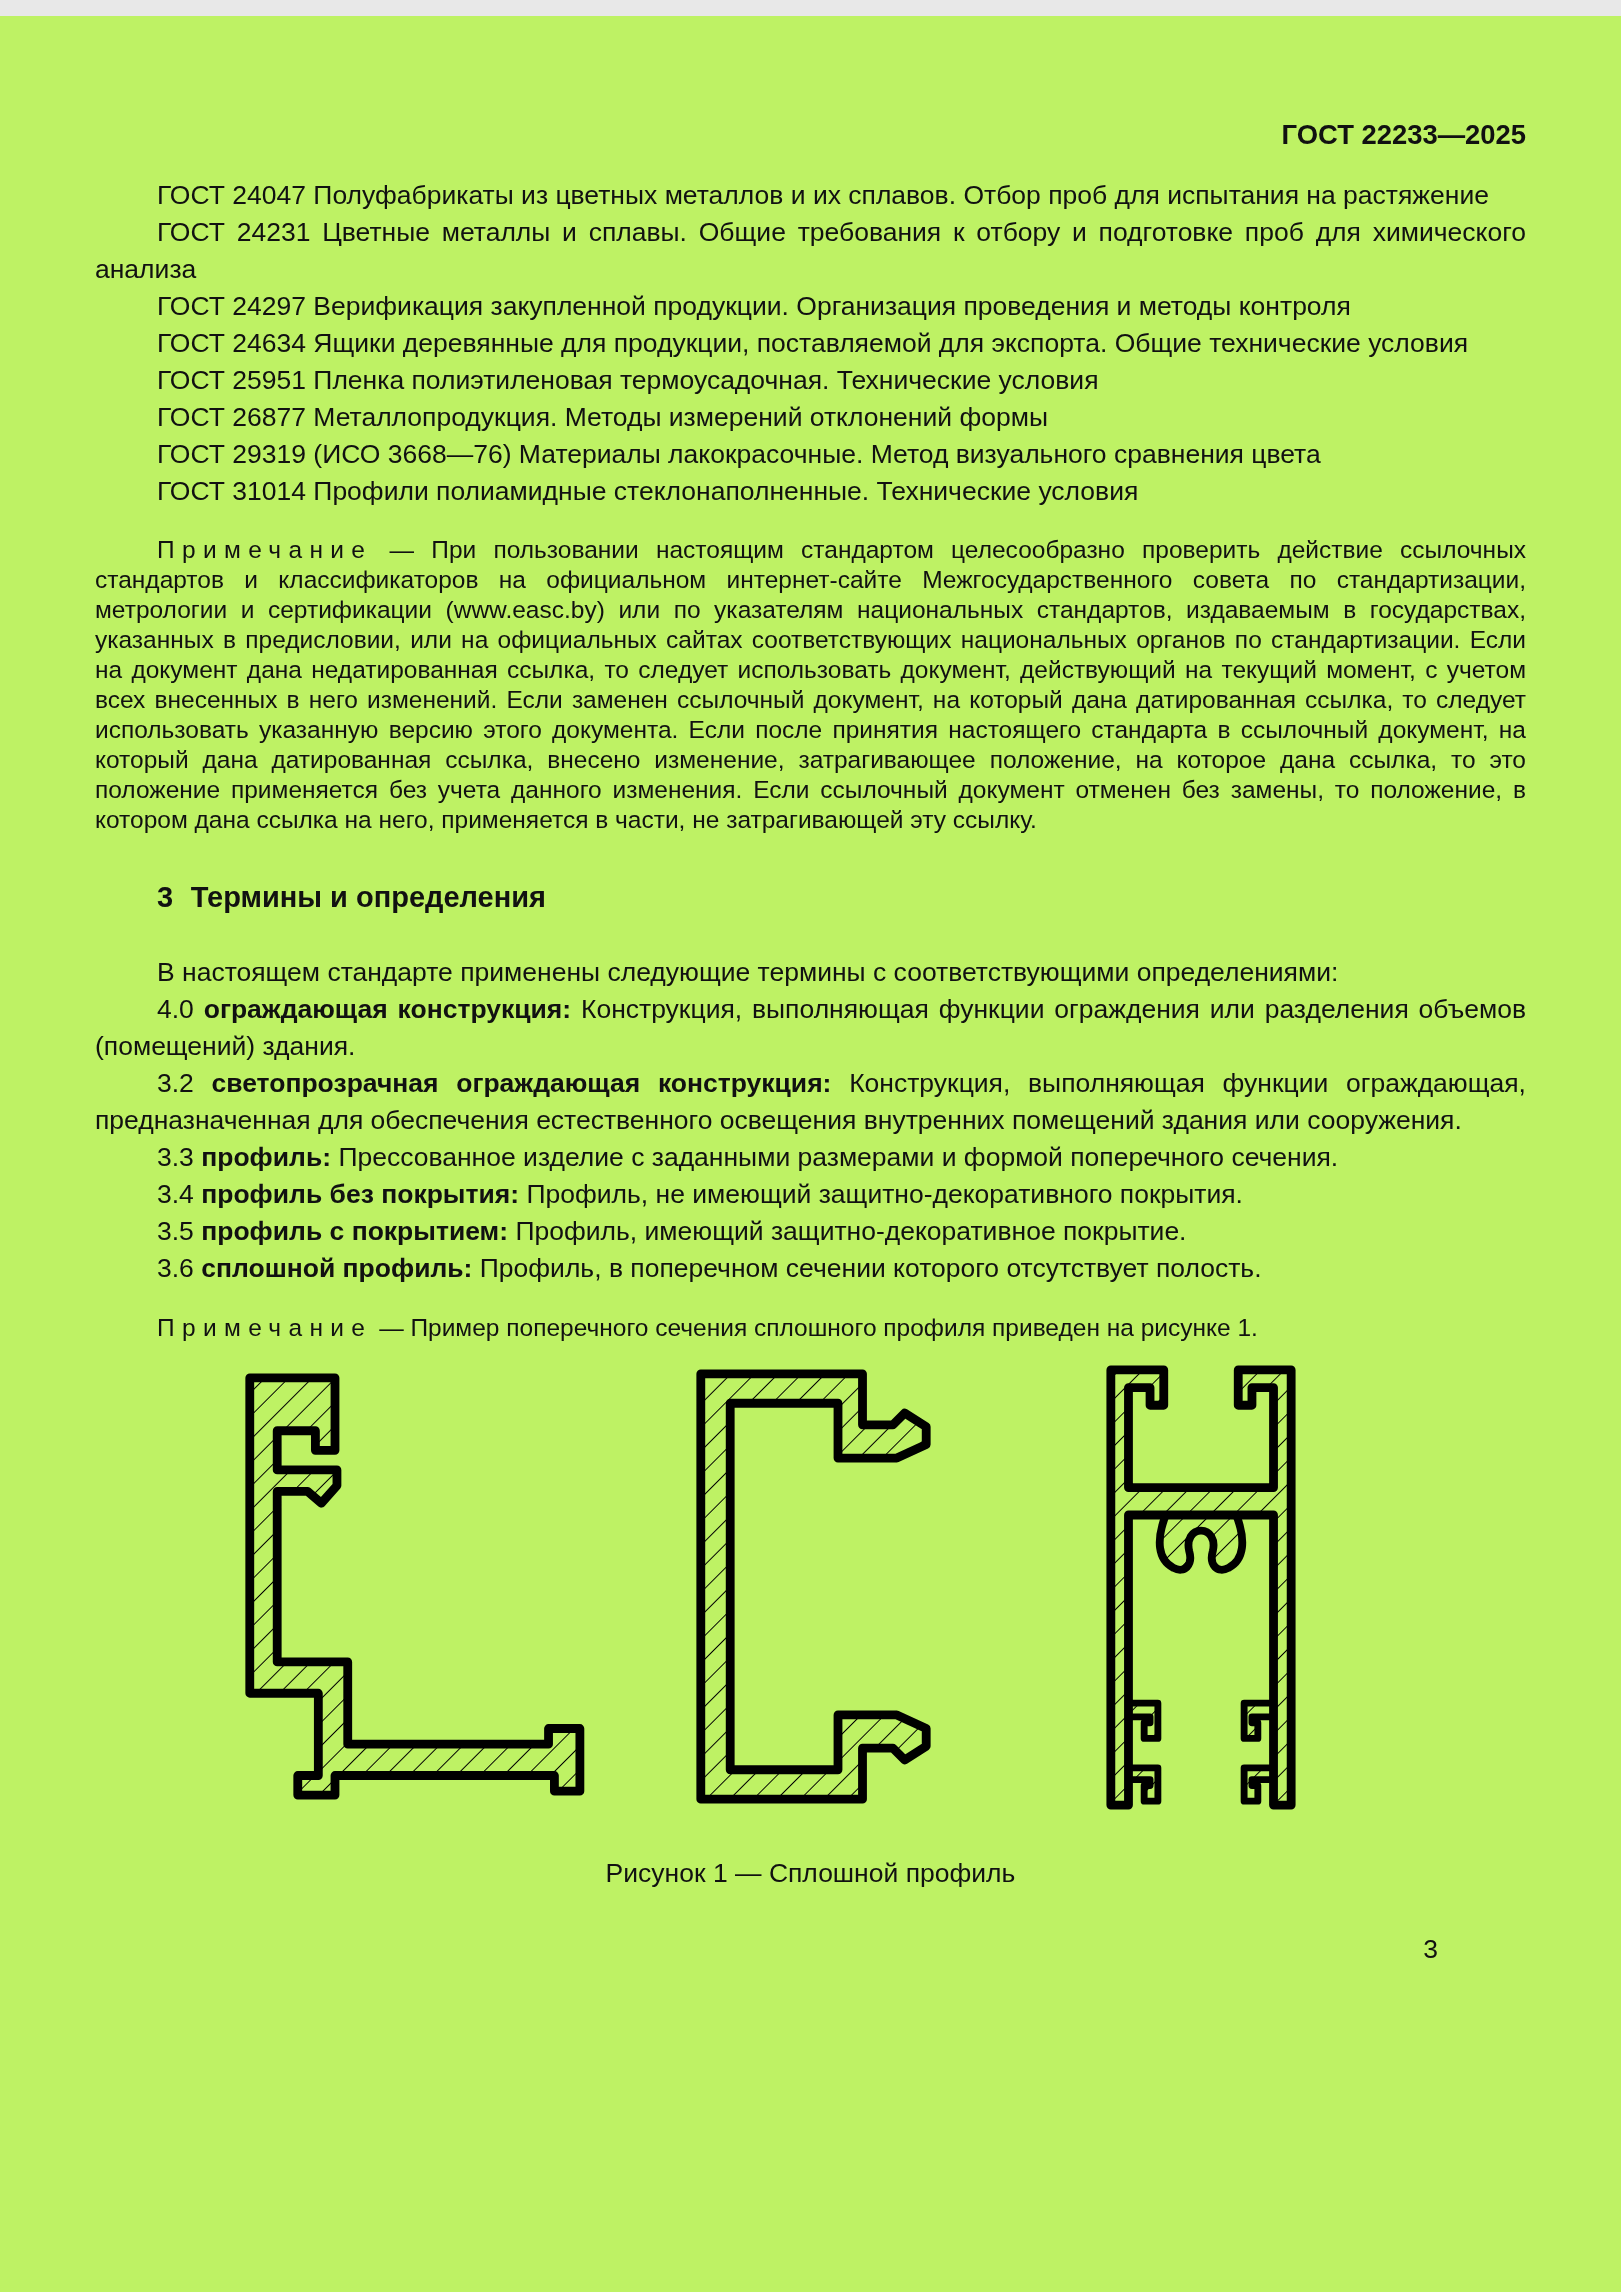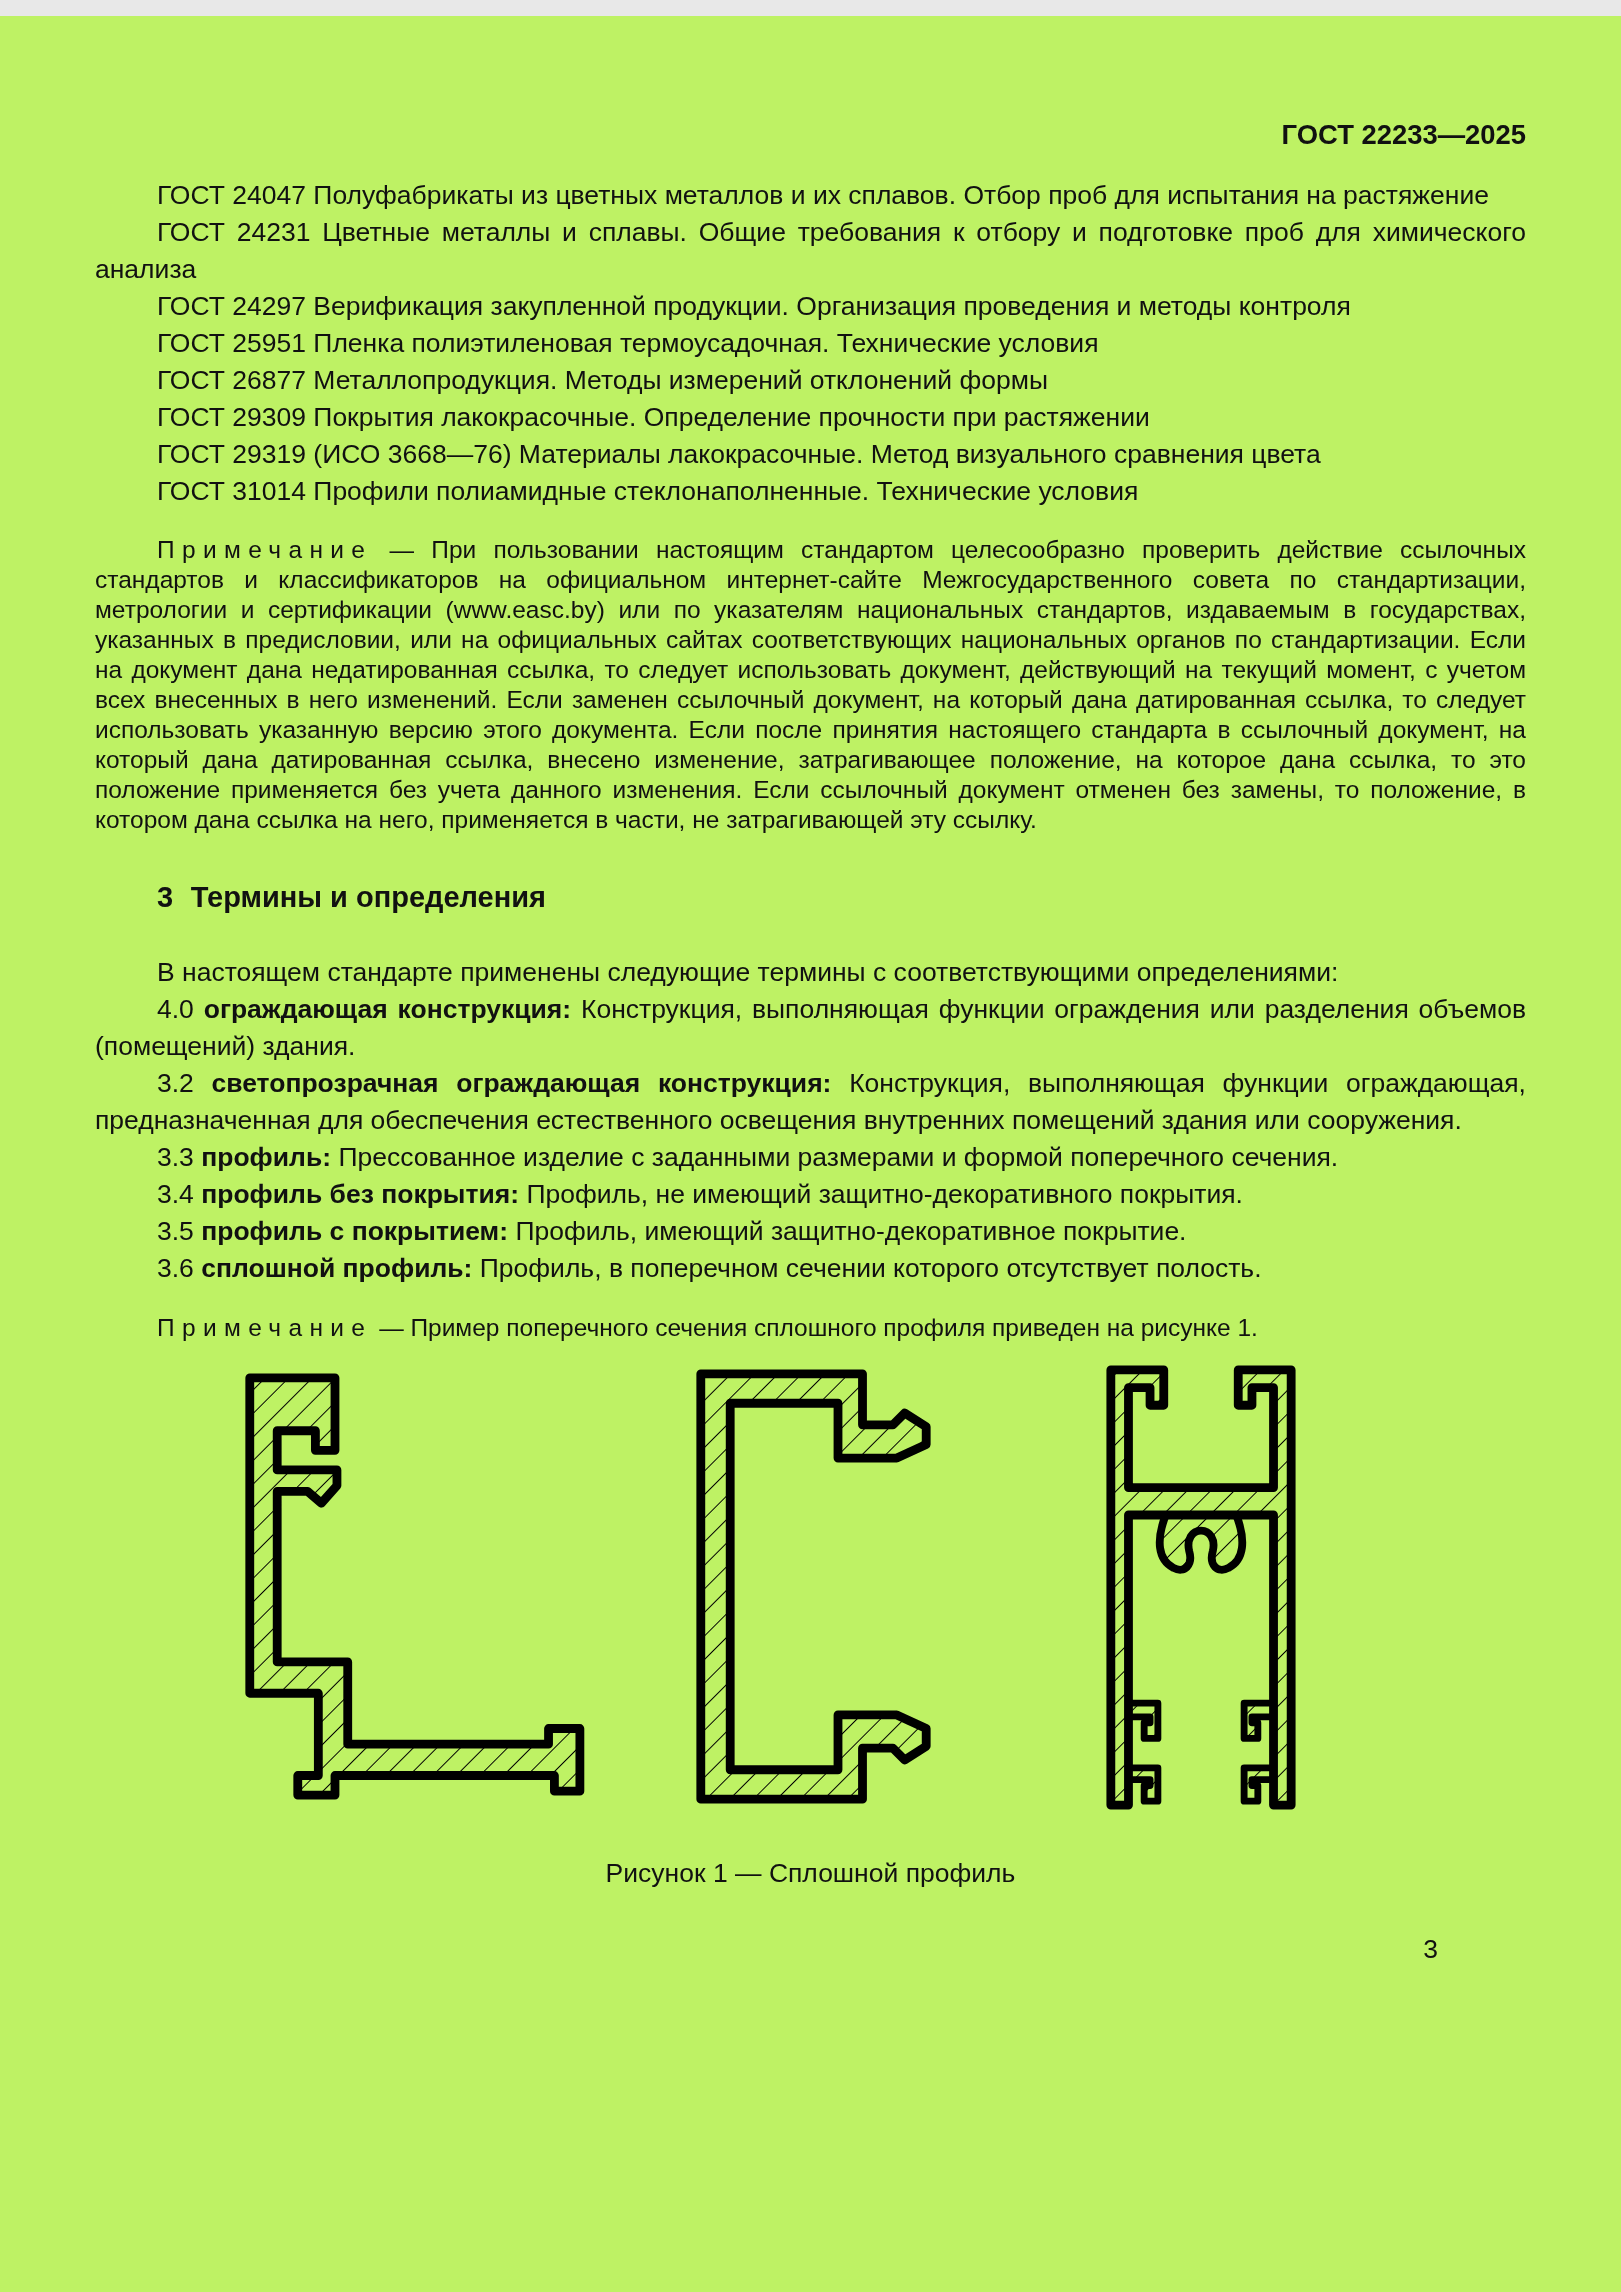--- a/index.html
+++ b/index.html
@@ -47,23 +47,23 @@
 </head>
 <body>
 
 <div class="page">
 
   <p class="doc-code">ГОСТ 22233—2025</p>
 
   <p class="ref">ГОСТ 24047 Полуфабрикаты из цветных металлов и их сплавов. Отбор проб для испытания на растяжение</p>
   <p class="ref">ГОСТ 24231 Цветные металлы и сплавы. Общие требования к отбору и подготовке проб для химического анализа</p>
   <p class="ref">ГОСТ 24297 Верификация закупленной продукции. Организация проведения и методы контроля</p>
+  <p class="ref">ГОСТ 24634 Ящики деревянные для продукции, поставляемой для экспорта. Общие технические условия</p>
   <p class="ref">ГОСТ 25951 Пленка полиэтиленовая термоусадочная. Технические условия</p>
   <p class="ref">ГОСТ 26877 Металлопродукция. Методы измерений отклонений формы</p>
-  <p class="ref">ГОСТ 29309 Покрытия лакокрасочные. Определение прочности при растяжении</p>
   <p class="ref">ГОСТ 29319 (ИСО 3668—76) Материалы лакокрасочные. Метод визуального сравнения цвета</p>
   <p class="ref">ГОСТ 31014 Профили полиамидные стеклонаполненные. Технические условия</p>
 
   <p class="note"><span class="note-label">Примечание</span> <span>— При пользовании настоящим стандартом целесообразно проверить действие ссылочных стандартов и классификаторов на официальном интернет-сайте Межгосударственного совета по стандартизации, метрологии и сертификации (www.easc.by) или по указателям национальных стандартов, издаваемым в государствах, указанных в предисловии, или на официальных сайтах соответствующих национальных органов по стандартизации. Если на документ дана недатированная ссылка, то следует использовать документ, действующий на текущий момент, с учетом всех внесенных в него изменений. Если заменен ссылочный документ, на который дана датированная ссылка, то следует использовать указанную версию этого документа. Если после принятия настоящего стандарта в ссылочный документ, на который дана датированная ссылка, внесено изменение, затрагивающее положение, на которое дана ссылка, то это положение применяется без учета данного изменения. Если ссылочный документ отменен без замены, то положение, в котором дана ссылка на него, применяется в части, не затрагивающей эту ссылку.</span></p>
 
   <p class="sec-heading"><span class="sec-num">3</span><span>Термины и определения</span></p>
 
   <p class="body-p">В настоящем стандарте применены следующие термины с соответствующими определениями:</p>
 
   <p class="body-p"><span>4.0</span> <span class="b">ограждающая конструкция:</span> <span>Конструкция, выполняющая функции ограждения или разделения объемов (помещений) здания.</span></p>

